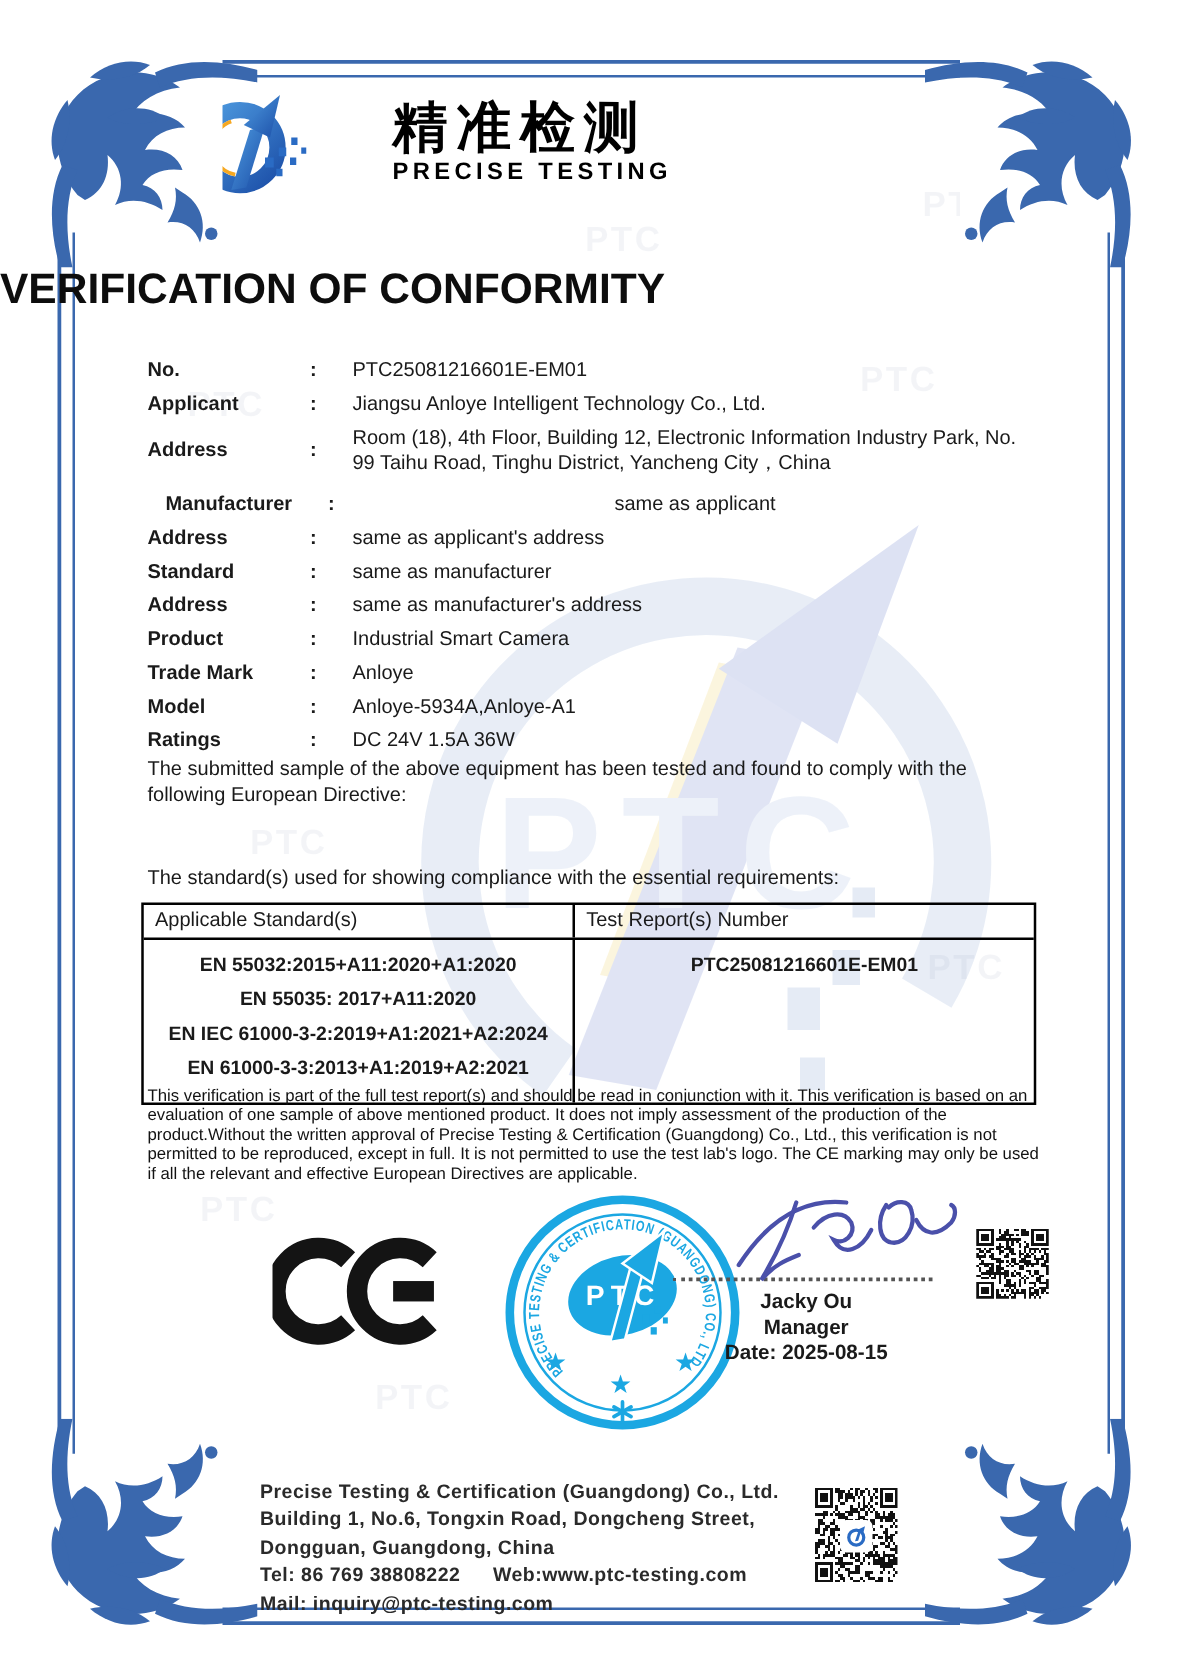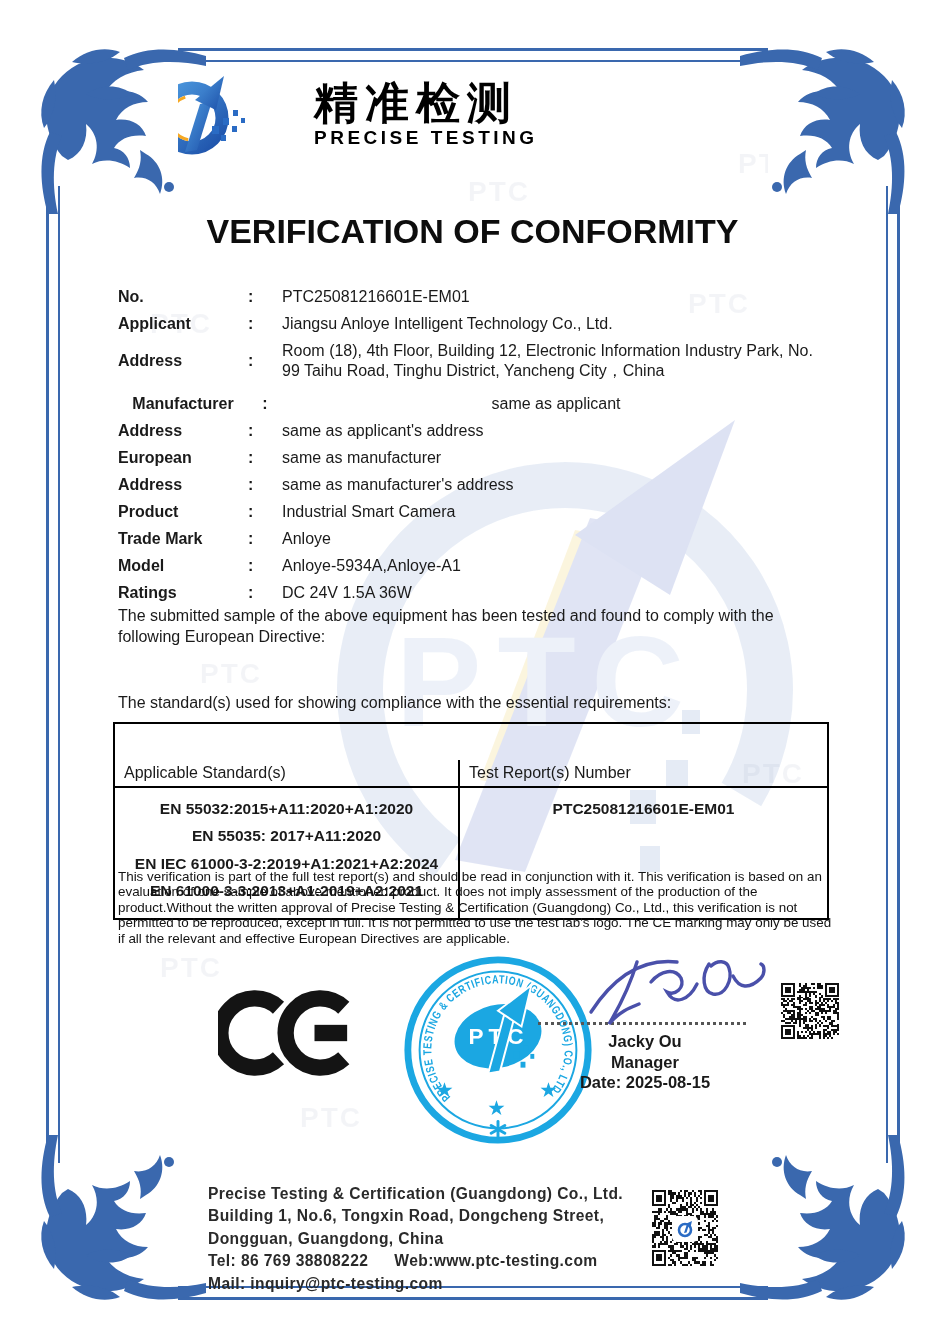--- a/index.html
+++ b/index.html
@@ -26,35 +26,35 @@
   .wm-layer{position:absolute;inset:0;z-index:0;pointer-events:none;}
   .big-wm{position:absolute;left:330px;top:360px;width:470px;height:560px;opacity:.45;}
   .wm-ptc{position:absolute;font-weight:bold;font-size:28px;color:#67789c;opacity:.07;letter-spacing:2px;}
   
   .logo-row{position:absolute;left:148px;top:68px;display:flex;align-items:center;z-index:2;}
   .logo-mark{width:152px;height:92px;}
   .logo-text{margin-left:14px;}
   .logo-cn{font-size:44px;font-weight:bold;color:#000;letter-spacing:7px;line-height:46px;font-family:"DejaVu Sans",sans-serif;}
   .logo-en{font-size:19px;font-weight:bold;color:#000;letter-spacing:3.5px;margin-top:1px;text-align:right;}
   
-  .title{position:absolute;left:0;right:0;top:212px;text-align:center;font-size:34px;font-weight:bold;color:#0d0d0d;z-index:2;}
+  .title{position:absolute;left:0;right:0;top:212px;font-size:34px;font-weight:bold;color:#0d0d0d;z-index:2;}
   
   .fields{position:absolute;left:118px;top:283px;width:712px;z-index:2;font-size:16px;line-height:20px;}
   .frow{display:flex;align-items:center;padding:3.5px 0;}
   .frow.gap{margin-top:6px;text-align:center;}
   .flabel{width:130px;font-weight:bold;flex:none;}
   .fcolon{width:34px;font-weight:bold;flex:none;}
   .fvalue{flex:1;}
   
   .para1{position:absolute;left:118px;top:605px;width:712px;font-size:16px;line-height:21px;z-index:2;}
   .directive{position:absolute;left:118px;top:651px;width:712px;text-align:center;font-size:16.5px;font-weight:bold;z-index:2;}
   .std-intro{position:absolute;left:118px;top:694px;width:712px;font-size:16px;z-index:2;}
   
   .std-table{position:absolute;left:113px;top:722px;width:712px;border:2px solid #000;z-index:2;}
-  .t-head{display:grid;grid-template-columns:345px 1fr;border-bottom:2px solid #000;margin-top:36px;}
+  .t-head{display:grid;grid-template-columns:345px 1fr;border-bottom:2px solid #000;}
   .t-body{display:grid;grid-template-columns:345px 1fr;}
   .t-cell{padding:4px 9px;font-size:16px;}
   .t-cell.lft{border-right:2px solid #000;}
   .t-body .t-cell{padding:2px 9px 8px 9px;text-align:center;}
   .std-line{font-weight:bold;font-size:15.5px;margin:9.5px 0;}
   .rep-num{font-weight:bold;font-size:15.5px;margin:9.5px 0;}
   
   .disclaimer{position:absolute;left:118px;top:869px;width:714px;font-size:13.4px;line-height:15.4px;z-index:2;color:#121212;}
   
   .ce{position:absolute;left:218px;top:985px;width:145px;height:96px;z-index:2;}
@@ -179,21 +179,21 @@
       <span class="flabel">Manufacturer</span>
       <span class="fcolon">:</span>
       <span class="fvalue">same as applicant</span>
     </div>
     <div class="frow">
       <span class="flabel">Address</span>
       <span class="fcolon">:</span>
       <span class="fvalue">same as applicant's address</span>
     </div>
     <div class="frow">
-      <span class="flabel">European</span>
+      <span class="flabel">Standard</span>
       <span class="fcolon">:</span>
       <span class="fvalue">same as manufacturer</span>
     </div>
     <div class="frow">
       <span class="flabel">Address</span>
       <span class="fcolon">:</span>
       <span class="fvalue">same as manufacturer's address</span>
     </div>
     <div class="frow">
       <span class="flabel">Product</span>

